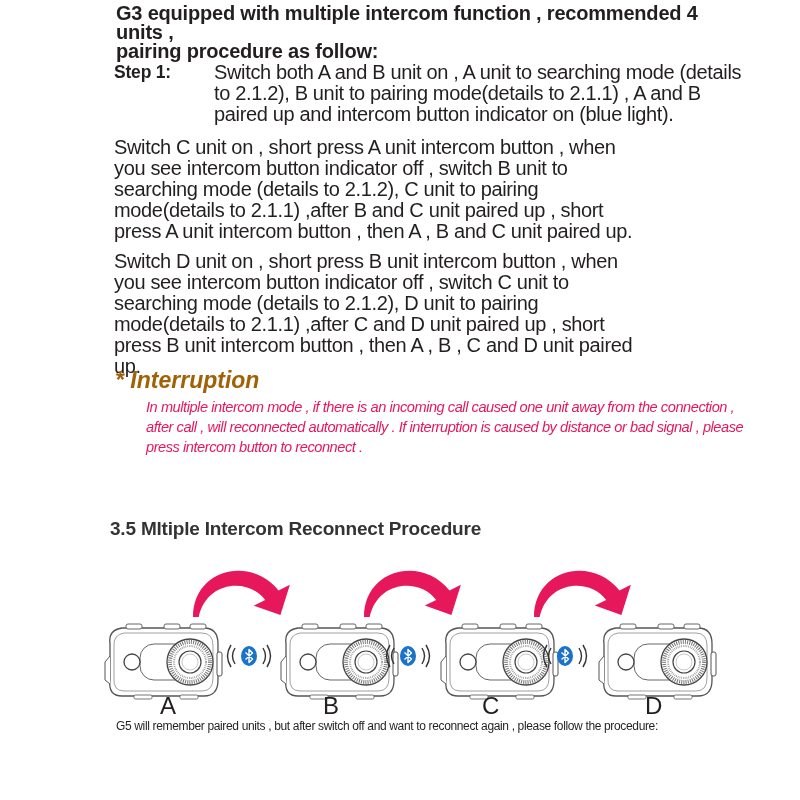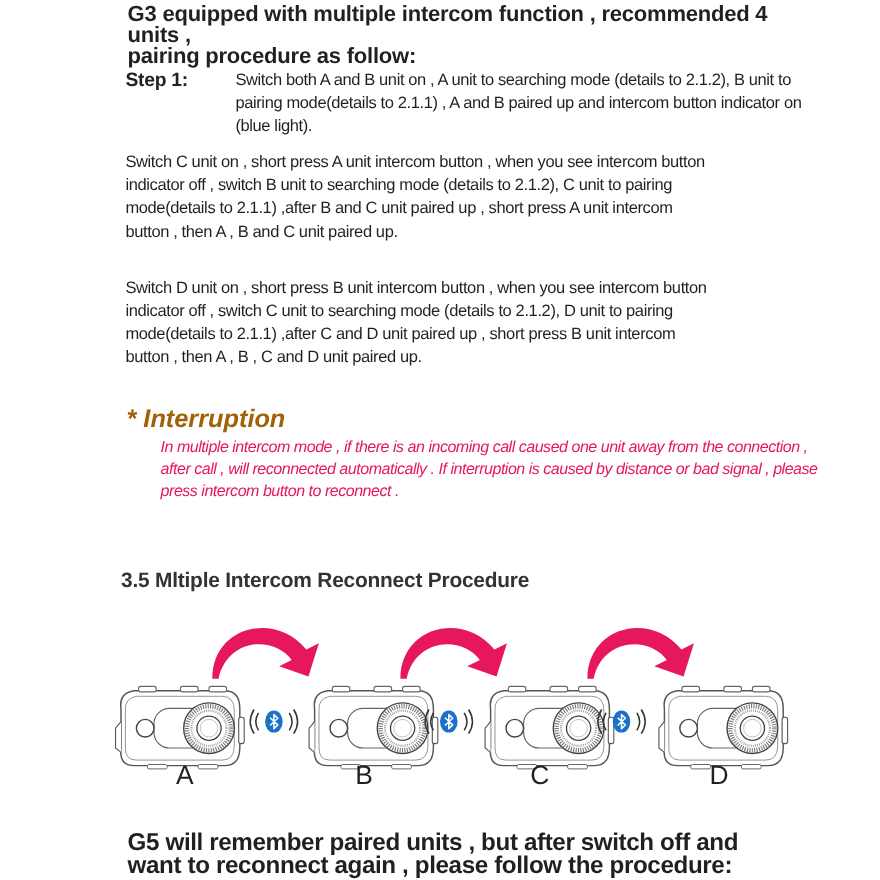--- a/index.html
+++ b/index.html
@@ -2,29 +2,29 @@
 <html><head>
 <meta charset="utf-8">
 <style>
   html, body { margin:0; padding:0; background:#ffffff; }
   body { width:800px; height:800px; position:relative; overflow:hidden;
          font-family:"Liberation Sans", "DejaVu Sans", sans-serif; color:#231f20; }
   .intro { position:absolute; left:116px; top:4px; width:610px; font-size:20px; font-weight:bold;
            line-height:19px; color:#231f20; letter-spacing:-0.2px; }
   .step { position:absolute; left:97px; width:640px; display:flex;margin-left:17px; }
   .step-label { width:100px; flex:none; font-weight:bold; font-size:17.5px; line-height:21px; letter-spacing:-0.2px; }
-  .step-text { width:530px; font-size:15px; line-height:21px; letter-spacing:-0.35px; }
+  .step-text { width:530px; font-size:20px; line-height:21px; letter-spacing:-0.35px; }
   .interrupt-title { position:absolute; left:115px; top:367px; color:#a16207; font-weight:bold;
                      font-style:italic; font-size:23px; }
   .interrupt-text { position:absolute; left:116px; top:397px; width:600px; color:#e6185b; font-style:italic;
                     font-size:14.6px; line-height:20px; letter-spacing:-0.45px;margin-left:30px; }
   .section-title { position:absolute; left:110px; top:518px; font-weight:bold; font-size:19px; color:#333; letter-spacing:-0.2px; }
   .diagram { position:absolute; left:0; top:560px; width:800px; height:170px; }
   .unit-label { position:absolute; font-size:24px; color:#231f20; font-weight:normal; }
-  .footer { position:absolute; left:116px; top:755px; width:600px; font-size:22px; line-height:21px; letter-spacing:-0.35px;font-weight:bold; }
+  .footer { position:absolute; left:116px; top:716px; width:600px; font-size:12px; line-height:21px; letter-spacing:-0.35px; }
 </style>
 </head>
 <body>
 
 <div class="intro">
   <div>G3 equipped with multiple intercom function , recommended 4 units ,</div>
   <div>pairing procedure as follow:</div>
 </div>
 
 <div class="step" style="top:62px;">

